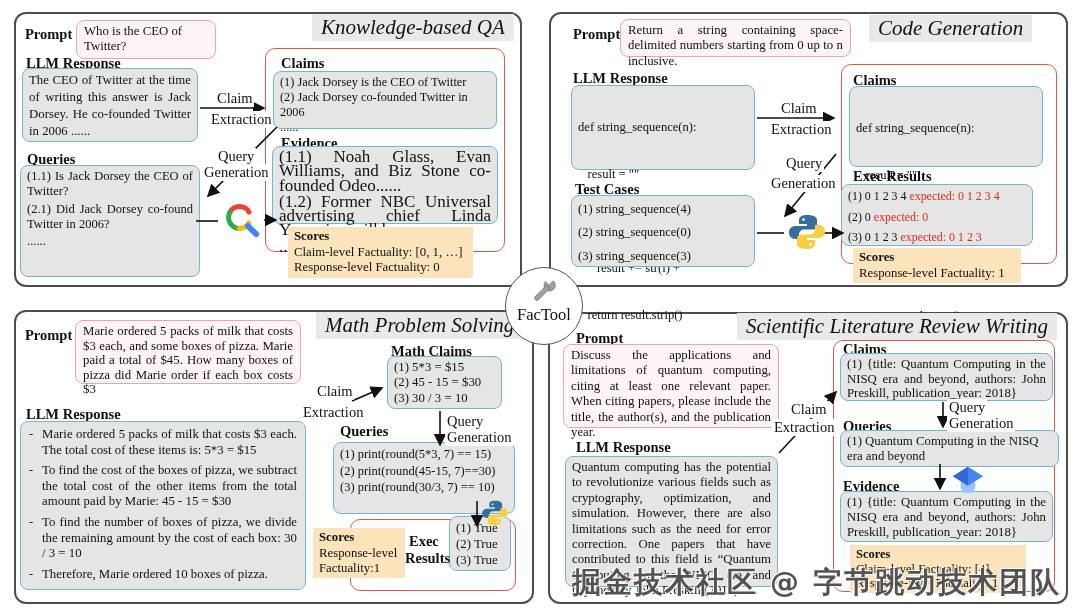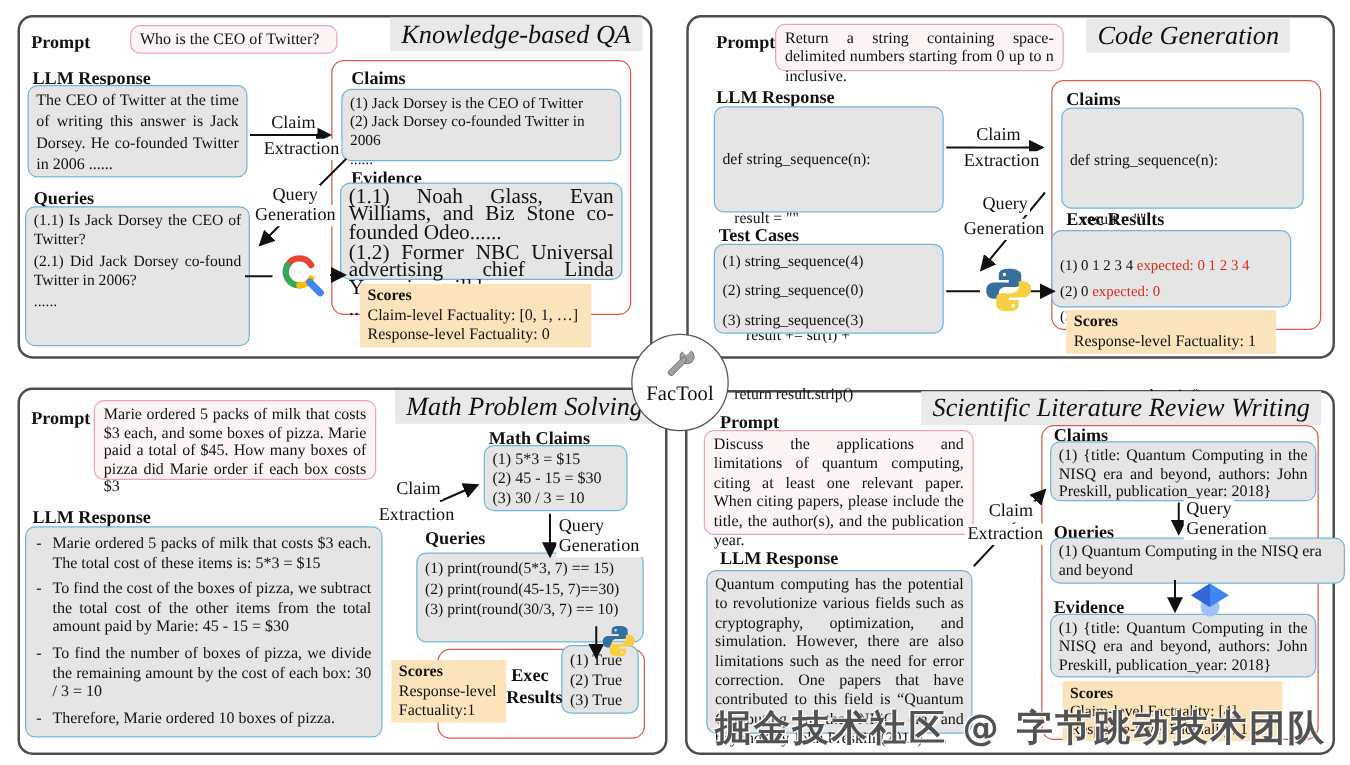--- a/index.html
+++ b/index.html
@@ -46,21 +46,21 @@
   <div class="quad" style="left:14px;top:310px;width:516px;height:290px;"></div>
   <div class="quad" style="left:548px;top:312px;width:516px;height:288px;"></div>
 
   <div class="redbox" style="left:265px;top:48px;width:238px;height:202px;"></div>
   <div class="redbox" style="left:841px;top:64px;width:214px;height:198px;"></div>
   <div class="redbox" style="left:350px;top:519px;width:164px;height:70px;"></div>
   <div class="redbox" style="left:833px;top:340px;width:220px;height:250px;"></div>
 
   <div class="title" style="left:312px;top:14px;">Knowledge-based QA</div>
   <div class="lbl" style="left:25px;top:26px;">Prompt</div>
-  <div class="pinkbox" style="left:76px;top:20px;width:166px;margin-left:28px;">Who is the CEO of Twitter?</div>
+  <div class="pinkbox" style="left:76px;top:20px;width:140px;">Who is the CEO of Twitter?</div>
   <div class="lbl" style="left:26px;top:55px;">LLM Response</div>
   <div class="bluebox j" style="left:22px;top:68px;width:176px;height:74px;font-size:12.8px;line-height:17px;">The CEO of Twitter at the time of writing this answer is Jack Dorsey. He co-founded Twitter in 2006 ......</div>
   <div class="lbl" style="left:27px;top:151px;">Queries</div>
   <div class="bluebox" style="left:20px;top:165px;width:180px;height:112px;">
     <div class="item j">(1.1) Is Jack Dorsey the CEO of Twitter?</div>
     <div class="item j">(2.1) Did Jack Dorsey co-found Twitter in 2006?</div>
     <div class="item">......</div>
   </div>
   <div class="lbl" style="left:281px;top:55px;">Claims</div>
   <div class="bluebox" style="left:273px;top:71px;width:224px;height:58px;font-size:12.3px;line-height:15px;">
@@ -104,21 +104,21 @@
   <div class="lbl" style="left:853px;top:72px;">Claims</div>
   <div class="bluebox code" style="left:849px;top:86px;width:194px;height:81px;">
     <div>def string_sequence(n):</div>
     <div>   result = ""</div>
     <div>   for i in range(n+1):</div>
     <div>      result += str(i) + " "</div>
     <div>   return result.strip()</div>
   </div>
   <div class="lbl" style="left:853px;top:168px;">Exec Results</div>
   <div class="bluebox" style="left:841px;top:184px;width:192px;height:62px;font-size:11.9px;">
-    <div class="row" style="margin:17px 0 6px;"><span>(1) 0 1 2 3 4 </span><span class="red">expected: 0 1 2 3 4</span></div>
+    <div class="row" style="margin:1px 0 6px;"><span>(1) 0 1 2 3 4 </span><span class="red">expected: 0 1 2 3 4</span></div>
     <div class="row" style="margin-bottom:6px;"><span>(2) 0 </span><span class="red">expected: 0</span></div>
     <div class="row"><span>(3) 0 1 2 3 </span><span class="red">expected: 0 1 2 3</span></div>
   </div>
   <div class="scores" style="left:853px;top:248px;width:168px;">
     <div class="sl">Scores</div>
     <div class="nw">Response-level Factuality: 1</div>
   </div>
   <div class="arrowlbl" style="left:779px;top:100px;">Claim</div>
   <div class="arrowlbl" style="left:769px;top:121px;">Extraction</div>
   <div class="arrowlbl" style="left:784px;top:155px;">Query</div>
@@ -177,21 +177,21 @@
   <div class="arrowlbl" style="left:445px;top:429px;">Generation</div>
 
   <div class="title" style="left:737px;top:313px;">Scientific Literature Review Writing</div>
   <div class="lbl" style="left:576px;top:330px;">Prompt</div>
   <div class="pinkbox j" style="left:563px;top:344px;width:216px;height:84px;line-height:15.4px;">Discuss the applications and limitations of quantum computing, citing at least one relevant paper. When citing papers, please include the title, the author(s), and the publication year.</div>
   <div class="lbl" style="left:576px;top:439px;">LLM Response</div>
   <div class="bluebox j" style="left:565px;top:456px;width:213px;height:131px;font-size:12.8px;line-height:15.4px;">Quantum computing has the potential to revolutionize various fields such as cryptography, optimization, and simulation. However, there are also limitations such as the need for error correction. One papers that have contributed to this field is “Quantum Computing in the NISQ era and beyond” by John Preskill (2018)......</div>
   <div class="lbl" style="left:843px;top:341px;">Claims</div>
   <div class="bluebox j" style="left:840px;top:353px;width:213px;height:48px;font-size:12.8px;line-height:14.5px;">(1) {title: Quantum Computing in the NISQ era and beyond, authors: John Preskill, publication_year: 2018}</div>
   <div class="lbl" style="left:843px;top:418px;">Queries</div>
-  <div class="bluebox" style="left:840px;top:430px;width:236px;height:37px;font-size:12.8px;line-height:15px;">(1) Quantum Computing in the NISQ era and beyond</div>
+  <div class="bluebox" style="left:840px;top:430px;width:219px;height:37px;font-size:12.8px;line-height:15px;">(1) Quantum Computing in the NISQ era and beyond</div>
   <div class="lbl" style="left:843px;top:478px;">Evidence</div>
   <div class="bluebox j" style="left:840px;top:491px;width:213px;height:51px;font-size:12.8px;line-height:14.8px;">(1) {title: Quantum Computing in the NISQ era and beyond, authors: John Preskill, publication_year: 2018}</div>
   <div class="scores" style="left:850px;top:545px;width:176px;font-size:12.5px;line-height:1.16;">
     <div class="sl">Scores</div>
     <div class="nw">Claim-level Factuality: [4]</div>
     <div class="nw">Response-level Factuality: 1</div>
   </div>
   <div class="arrowlbl" style="left:789px;top:401px;">Claim</div>
   <div class="arrowlbl" style="left:772px;top:419px;">Extraction</div>
   <div class="arrowlbl" style="left:947px;top:399px;">Query</div>

